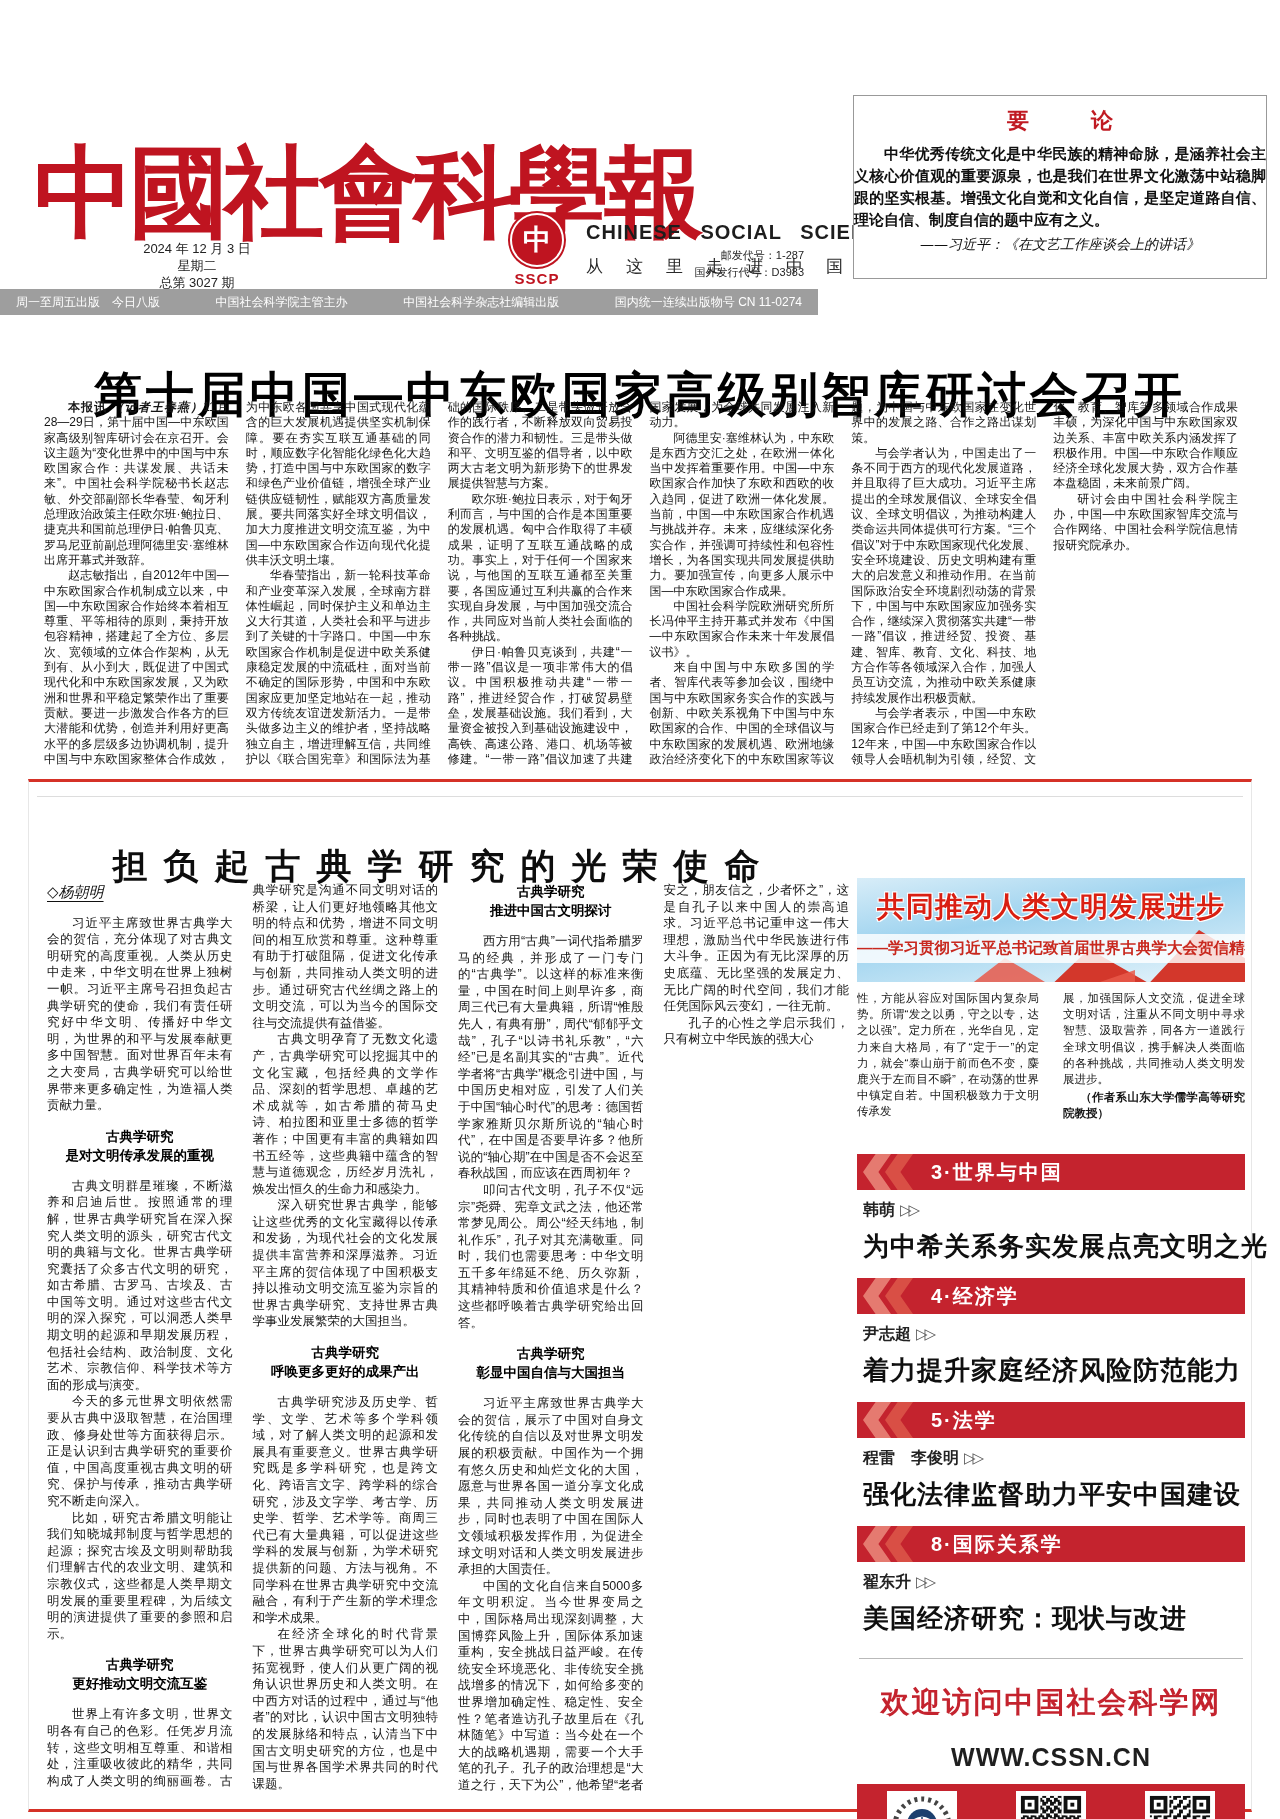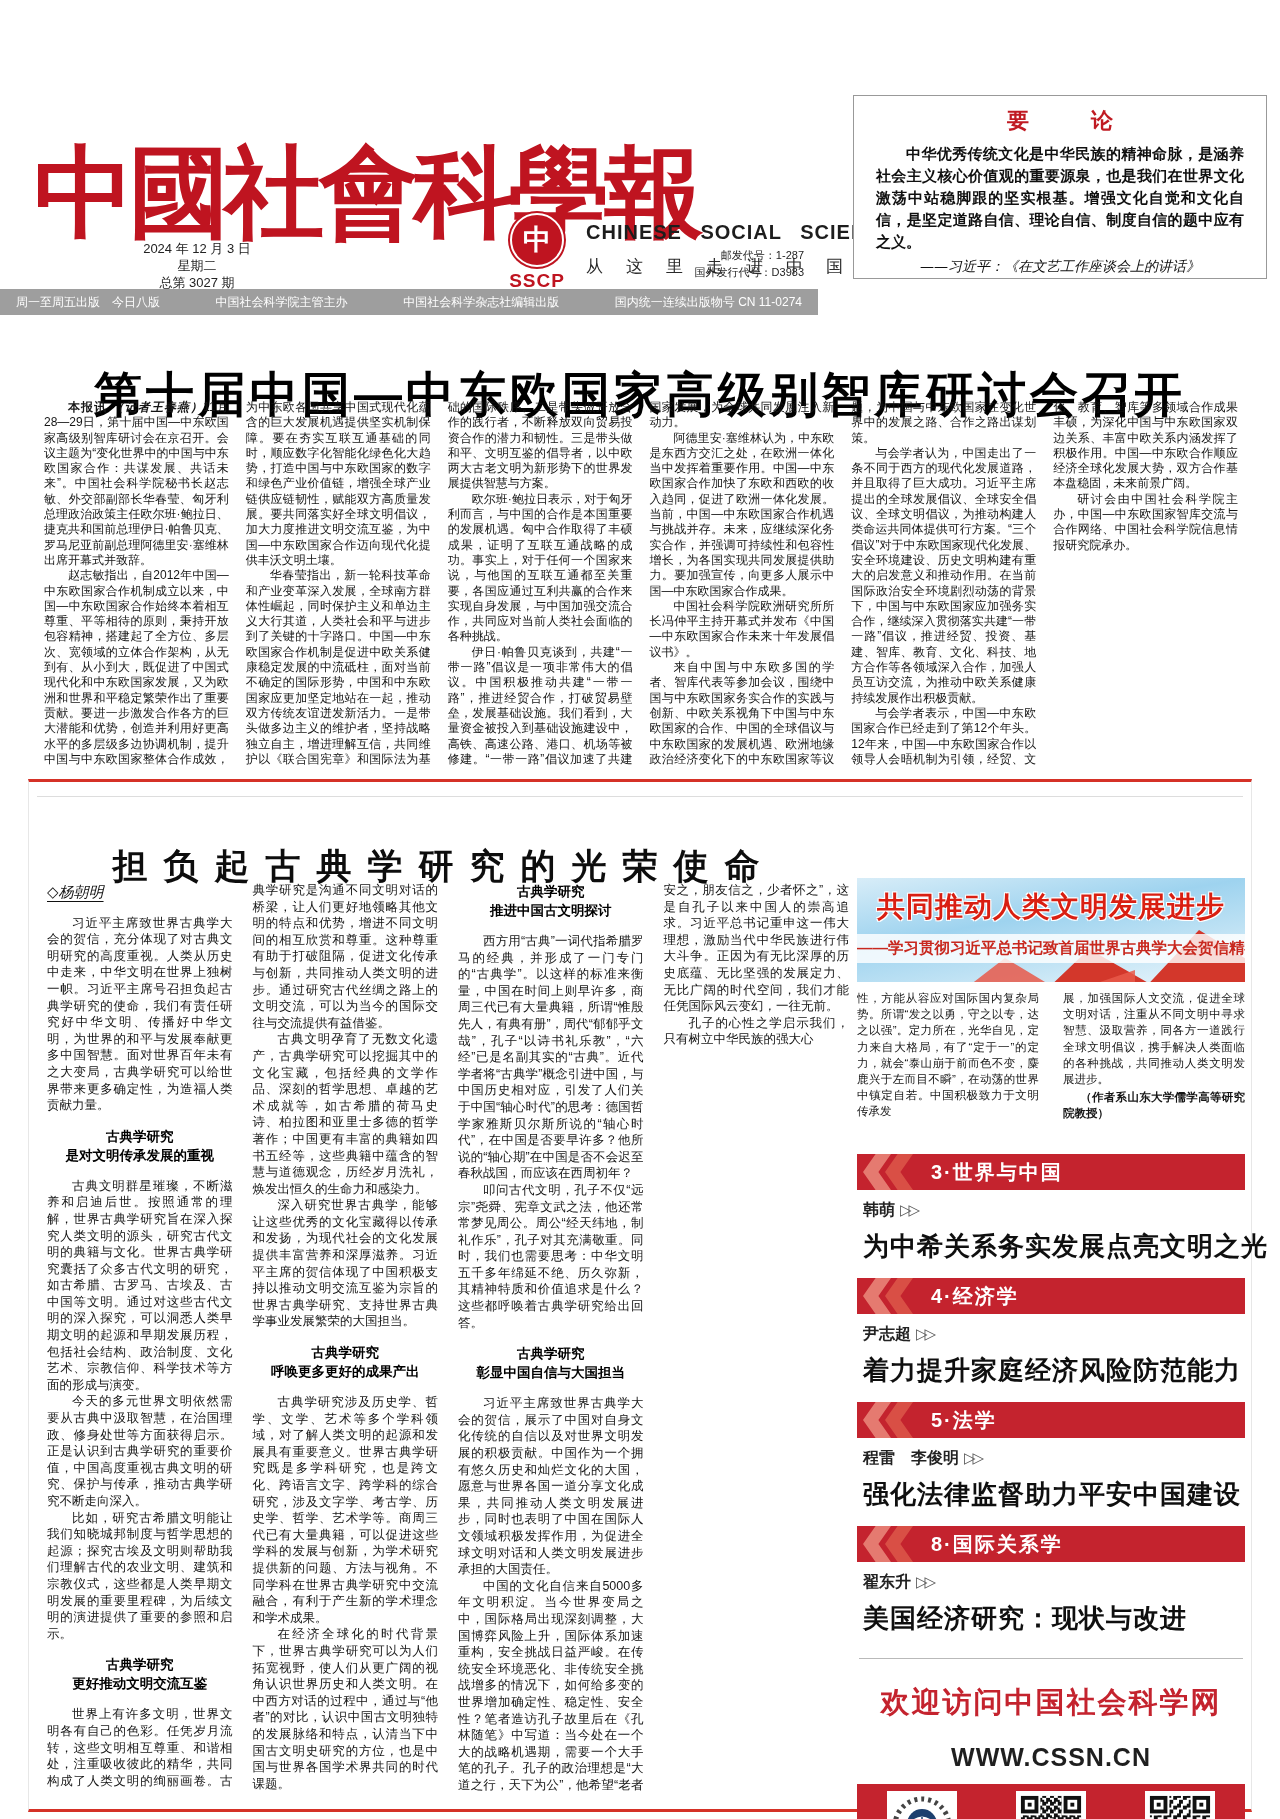--- a/index.html
+++ b/index.html
@@ -15,28 +15,28 @@
     font-family:"DejaVu Serif",serif;font-weight:700;font-size:100px;line-height:150px;
     color:#bf1420;letter-spacing:-5px;white-space:nowrap;
   }
   .date-block{left:112px;top:240px;width:170px;text-align:center;font-size:13px;line-height:17px;color:#222;}
   .logo{left:502px;top:213px;width:70px;text-align:center;}
   .logo .circle{
     width:50px;height:50px;border-radius:50%;background:#bf1420;color:#fff;
     display:flex;align-items:center;justify-content:center;font-size:28px;font-weight:bold;
     margin:0 auto;border:2px solid #fff;box-shadow:0 0 0 2px #bf1420;
   }
-  .logo .abbr{color:#bf1420;font-weight:bold;font-size:19px;margin-top:3px;letter-spacing:1px;}
+  .logo .abbr{color:#bf1420;font-weight:bold;font-size:15px;margin-top:3px;letter-spacing:1px;}
   .english{left:586px;top:221px;width:460px;}
   .english .et{font-size:20px;font-weight:bold;color:#1d1d1d;letter-spacing:1px;word-spacing:12px;}
   .english .slogan{margin-top:11px;font-size:17px;color:#2a2a2a;letter-spacing:23px;white-space:nowrap;}
   .postal{left:642px;top:247px;width:162px;text-align:right;font-size:11px;line-height:17px;color:#222;}
   .yaolun{
     left:853px;top:95px;width:414px;height:184px;border:1px solid #999;box-sizing:border-box;
-    padding:8px 22px 6px;font-family:"DejaVu Serif",serif;background:#fff;
+    padding:8px 0 6px;font-family:"DejaVu Serif",serif;background:#fff;
   }
   .yaolun .yt{text-align:center;color:#c01a22;font-size:22px;font-weight:bold;letter-spacing:20px;text-indent:20px;margin:2px 0 7px;}
   .yaolun .yb{font-size:15px;line-height:22px;font-weight:600;color:#101010;text-indent:2em;text-align:justify;}
   .yaolun .ya{font-size:14px;font-style:italic;text-align:center;margin-top:5px;color:#101010;}
   .info-bar{
     left:0;top:289px;width:818px;height:26px;background:#9e9e9e;color:#fff;font-size:12px;
     display:flex;align-items:center;justify-content:space-between;padding:0 16px;box-sizing:border-box;
   }
 
   

